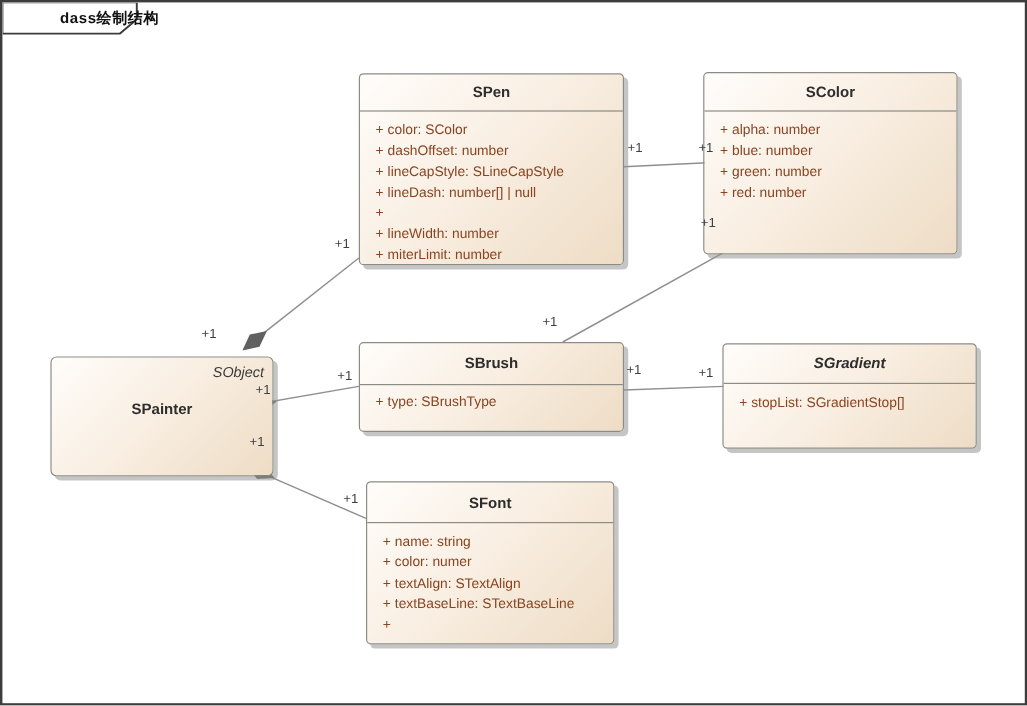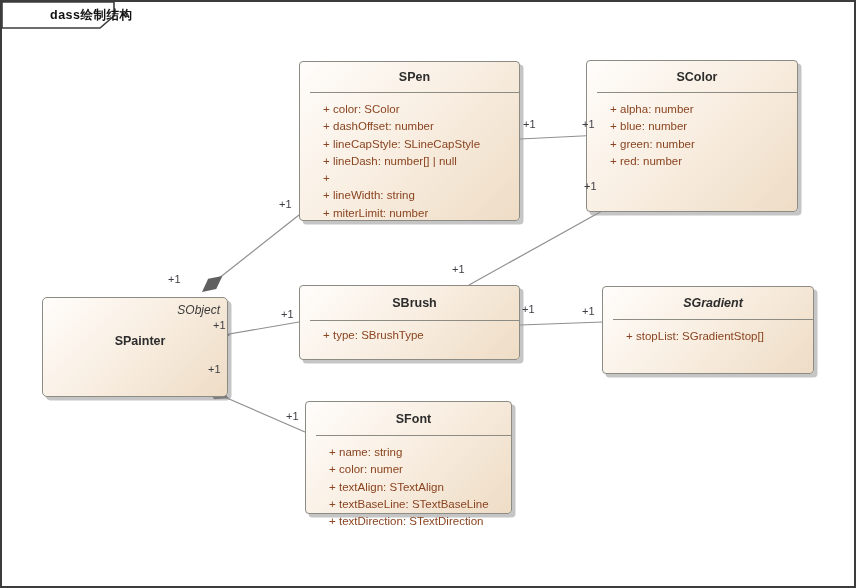--- a/index.html
+++ b/index.html
@@ -24,21 +24,20 @@
   .frame-title{
     position:absolute;left:24px;top:5px;z-index:3;
     font-size:12.5px;font-weight:bold;color:#111;letter-spacing:.5px;margin-left:24px;
   }
   .uml-class{
     position:absolute;z-index:2;
     background:linear-gradient(135deg,var(--box-grad-1) 0%,var(--box-grad-2) 45%,var(--box-grad-3) 100%);
     border:1px solid var(--box-border);
     border-radius:4px;
     box-shadow:3.5px 3.5px 0 rgba(150,150,150,.55);
-    padding-left:10px;
   }
   .cls-header{
     text-align:center;font-weight:bold;font-size:12.5px;color:var(--title-text);
     border-bottom:1px solid var(--box-border);
     display:flex;align-items:center;justify-content:center;
   }
   .cls-header.italic{font-style:italic;}
   .cls-attrs{padding-top:8px;}
   .attr-row{display:flex;line-height:17.3px;font-size:11.5px;color:var(--attr-text);}
   .attr-row .vis{width:23px;padding-left:13px;flex:none;}
@@ -112,21 +111,21 @@
         </div>
         <div class="attr-row">
           <span class="vis">+</span>
           <span class="attr-text">lineDash: number[] | null</span>
         </div>
         <div class="attr-row">
           <span class="vis">+</span>
         </div>
         <div class="attr-row">
           <span class="vis">+</span>
-          <span class="attr-text">lineWidth: string</span>
+          <span class="attr-text">lineWidth: number</span>
         </div>
         <div class="attr-row">
           <span class="vis">+</span>
           <span class="attr-text">miterLimit: number</span>
         </div>
       </div>
   </div>
 
   <div class="uml-class" style="left:584px;top:58px;width:212px;height:152px">
     <div class="cls-header" style="height:32px">SColor</div>
@@ -163,39 +162,38 @@
   <div class="uml-class" style="left:600px;top:284px;width:212px;height:88px">
     <div class="cls-header italic" style="height:33px">SGradient</div>
     <div class="cls-attrs">
         <div class="attr-row">
           <span class="vis">+</span>
           <span class="attr-text">stopList: SGradientStop[]</span>
         </div>
       </div>
   </div>
 
-  <div class="uml-class" style="left:303px;top:399px;width:207px;height:113px">
+  <div class="uml-class" style="left:303px;top:399px;width:207px;height:136px">
     <div class="cls-header" style="height:34px">SFont</div>
     <div class="cls-attrs">
         <div class="attr-row">
           <span class="vis">+</span>
           <span class="attr-text">name: string</span>
         </div>
         <div class="attr-row">
           <span class="vis">+</span>
           <span class="attr-text">color: numer</span>
         </div>
         <div class="attr-row">
           <span class="vis">+</span>
           <span class="attr-text">textAlign: STextAlign</span>
         </div>
         <div class="attr-row">
           <span class="vis">+</span>
           <span class="attr-text">textBaseLine: STextBaseLine</span>
         </div>
         <div class="attr-row">
           <span class="vis">+</span>
-          <span class="attr-text">textDirection: STextDirection</span>
         </div>
       </div>
   </div>
 
 </div>
 
 </body></html>

